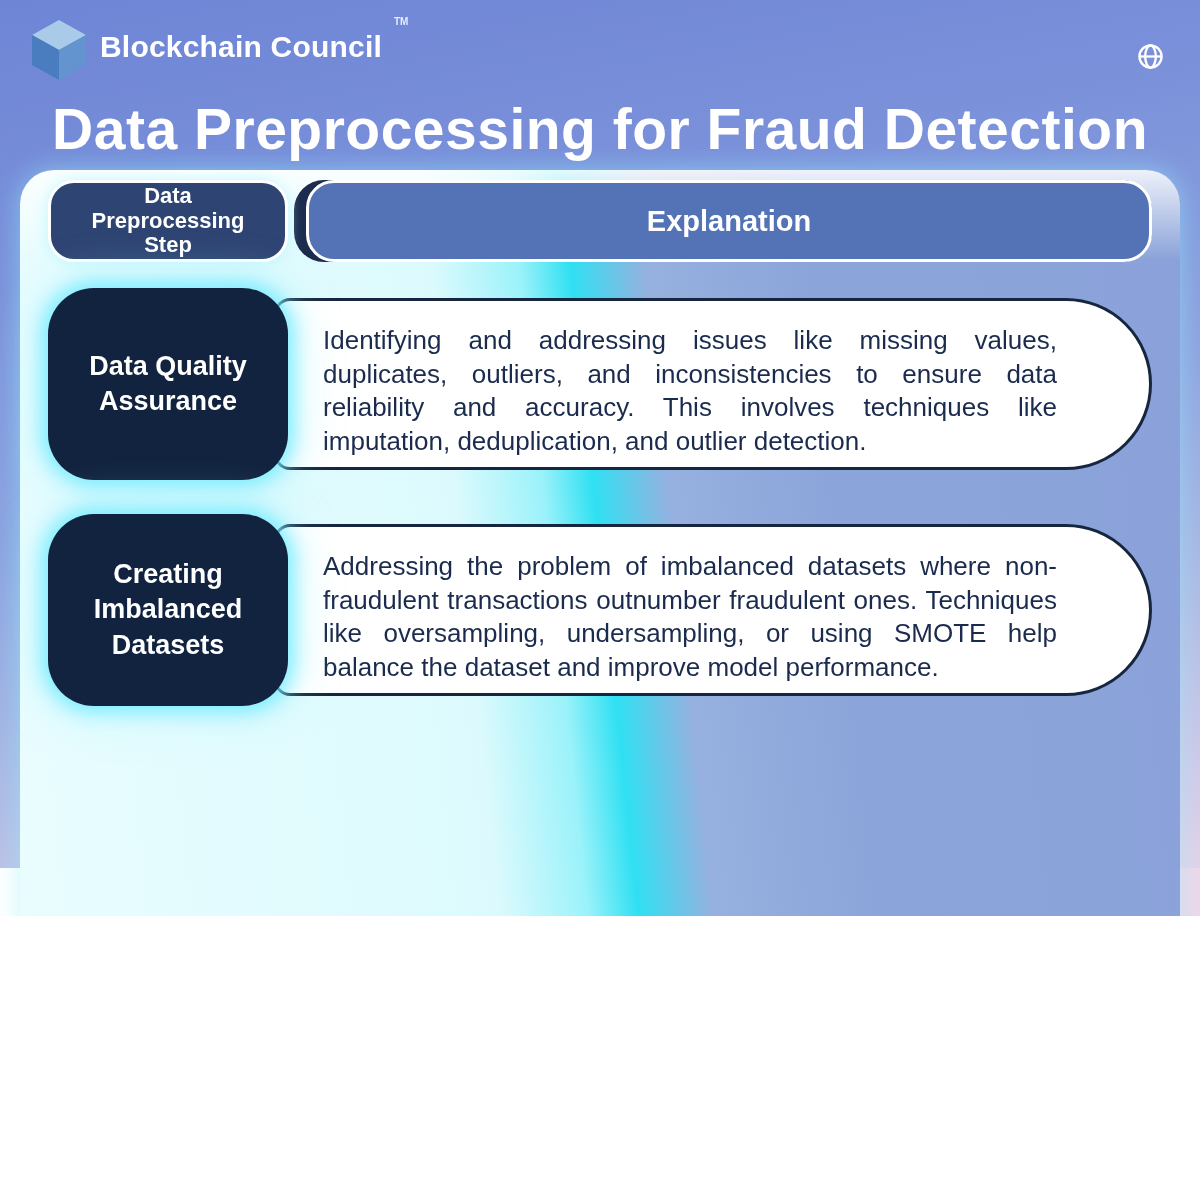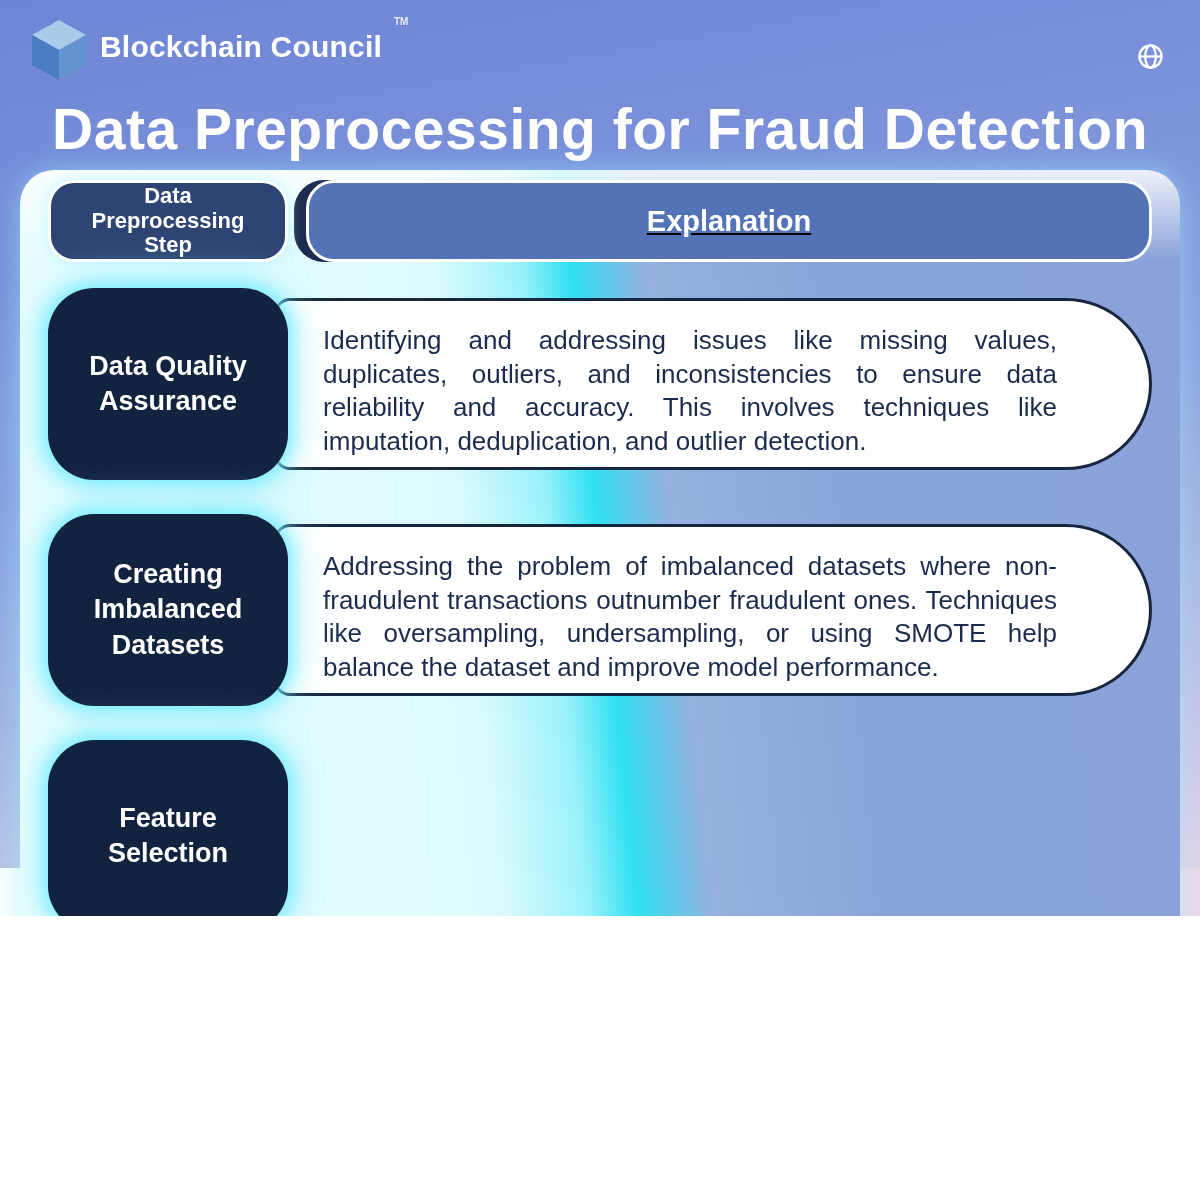--- a/index.html
+++ b/index.html
@@ -34,21 +34,21 @@
   }
   
   .thead { display:flex; align-items:stretch; height:82px; margin-bottom:26px; }
   .th-step {
     width:240px; box-sizing:border-box; z-index:2;
     background:#2e4472; border:3px solid #ffffff; border-radius:26px;
     color:#ffffff; font-size:22px; font-weight:bold; line-height:1.12;
     display:flex; align-items:center; justify-content:center; text-align:center; padding:0 24px;
     box-shadow:0 0 14px rgba(180,245,255,.8);
   }
-  .th-expl-wrap { flex:1; margin-left:6px; background:#1c2b4e; border-radius:30px; display:flex;text-decoration:underline; }
+  .th-expl-wrap { flex:1; margin-left:6px; background:#1c2b4e; border-radius:30px; display:flex; }
   .th-expl {
     flex:1; box-sizing:border-box; margin-left:12px;
     background:#5373b6; border:3px solid #ffffff; border-radius:28px;
     color:#ffffff; font-size:29px; font-weight:bold;
     display:flex; align-items:center; justify-content:center;
   }
   
   .row { display:flex; align-items:center; height:192px; margin-bottom:34px; }
   .row:last-child { margin-bottom:0; }
   .step-pill {
@@ -111,17 +111,16 @@
 
     <div class="row">
       <div class="step-pill">Creating Imbalanced Datasets</div>
       <div class="expl-box">
         <p class="expl-text">Addressing the problem of imbalanced datasets where non-fraudulent transactions outnumber fraudulent ones. Techniques like oversampling, undersampling, or using SMOTE help balance the dataset and improve model performance.</p>
       </div>
     </div>
 
 
     <div class="row">
-      <div class="step-pill">Feature Selection</div>
     </div>
 
   </main>
 </div>
 
 </body></html>

